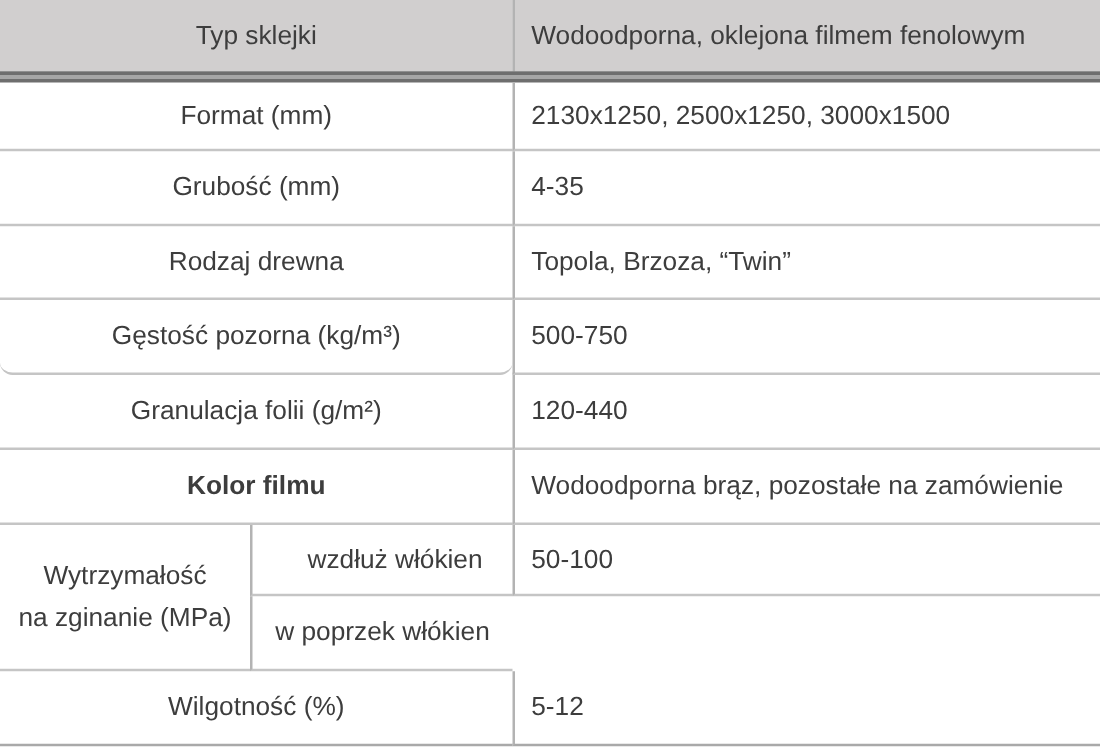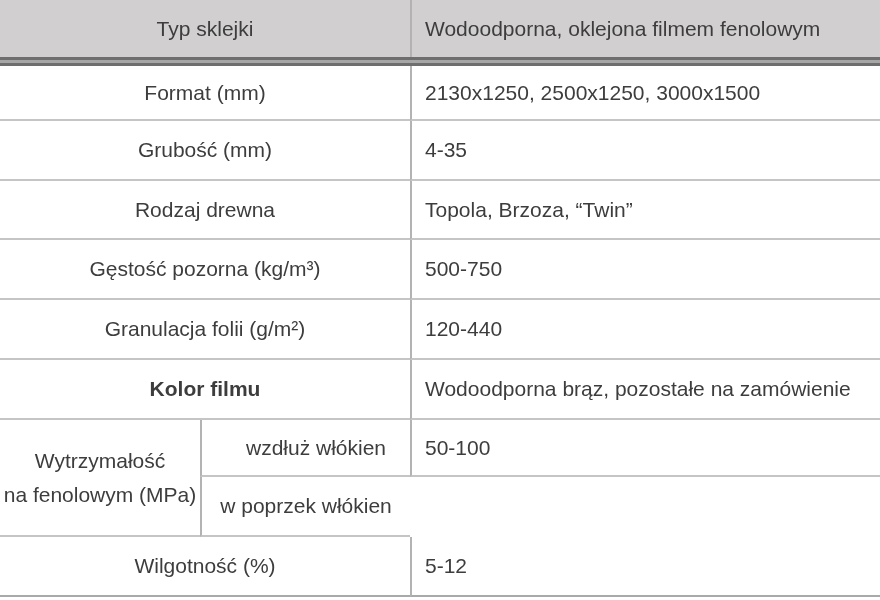--- a/index.html
+++ b/index.html
@@ -72,31 +72,31 @@
 
   <div class="cell label" style="grid-column:1/3; grid-row:3;">Format (mm)</div>
   <div class="cell value" style="grid-column:3/4; grid-row:3;">2130x1250, 2500x1250, 3000x1500</div>
 
   <div class="cell label" style="grid-column:1/3; grid-row:4;">Grubość (mm)</div>
   <div class="cell value" style="grid-column:3/4; grid-row:4;">4-35</div>
 
   <div class="cell label" style="grid-column:1/3; grid-row:5;">Rodzaj drewna</div>
   <div class="cell value" style="grid-column:3/4; grid-row:5;">Topola, Brzoza, “Twin”</div>
 
-  <div class="cell label" style="grid-column:1/3; grid-row:6;">Gęstość pozorna (kg/m³)</div>
+  <div class="cell label" style="grid-column:1/3; grid-row:6;border-radius:10px;">Gęstość pozorna (kg/m³)</div>
   <div class="cell value" style="grid-column:3/4; grid-row:6;">500-750</div>
 
   <div class="cell label" style="grid-column:1/3; grid-row:7;">Granulacja folii (g/m²)</div>
   <div class="cell value" style="grid-column:3/4; grid-row:7;">120-440</div>
 
   <div class="cell label" style="grid-column:1/3; grid-row:8;font-weight:bold;">Kolor filmu</div>
   <div class="cell value" style="grid-column:3/4; grid-row:8;">Wodoodporna brąz, pozostałe na zamówienie</div>
 
   <div class="cell label group-label" style="grid-column:1/2; grid-row:9/11;">Wytrzymałość
-na fenolowym (MPa)</div>
+na zginanie (MPa)</div>
 
   <div class="cell label sublabel" style="grid-column:2/3; grid-row:9;padding-left:20px;">wzdłuż włókien</div>
   <div class="cell value" style="grid-column:3/4; grid-row:9;">50-100</div>
 
   <div class="cell label sublabel" style="grid-column:2/3; grid-row:10;">w poprzek włókien</div>
 
   <div class="cell label last" style="grid-column:1/3; grid-row:11;">Wilgotność (%)</div>
   <div class="cell value last" style="grid-column:3/4; grid-row:11;">5-12</div>
 
 </div>

